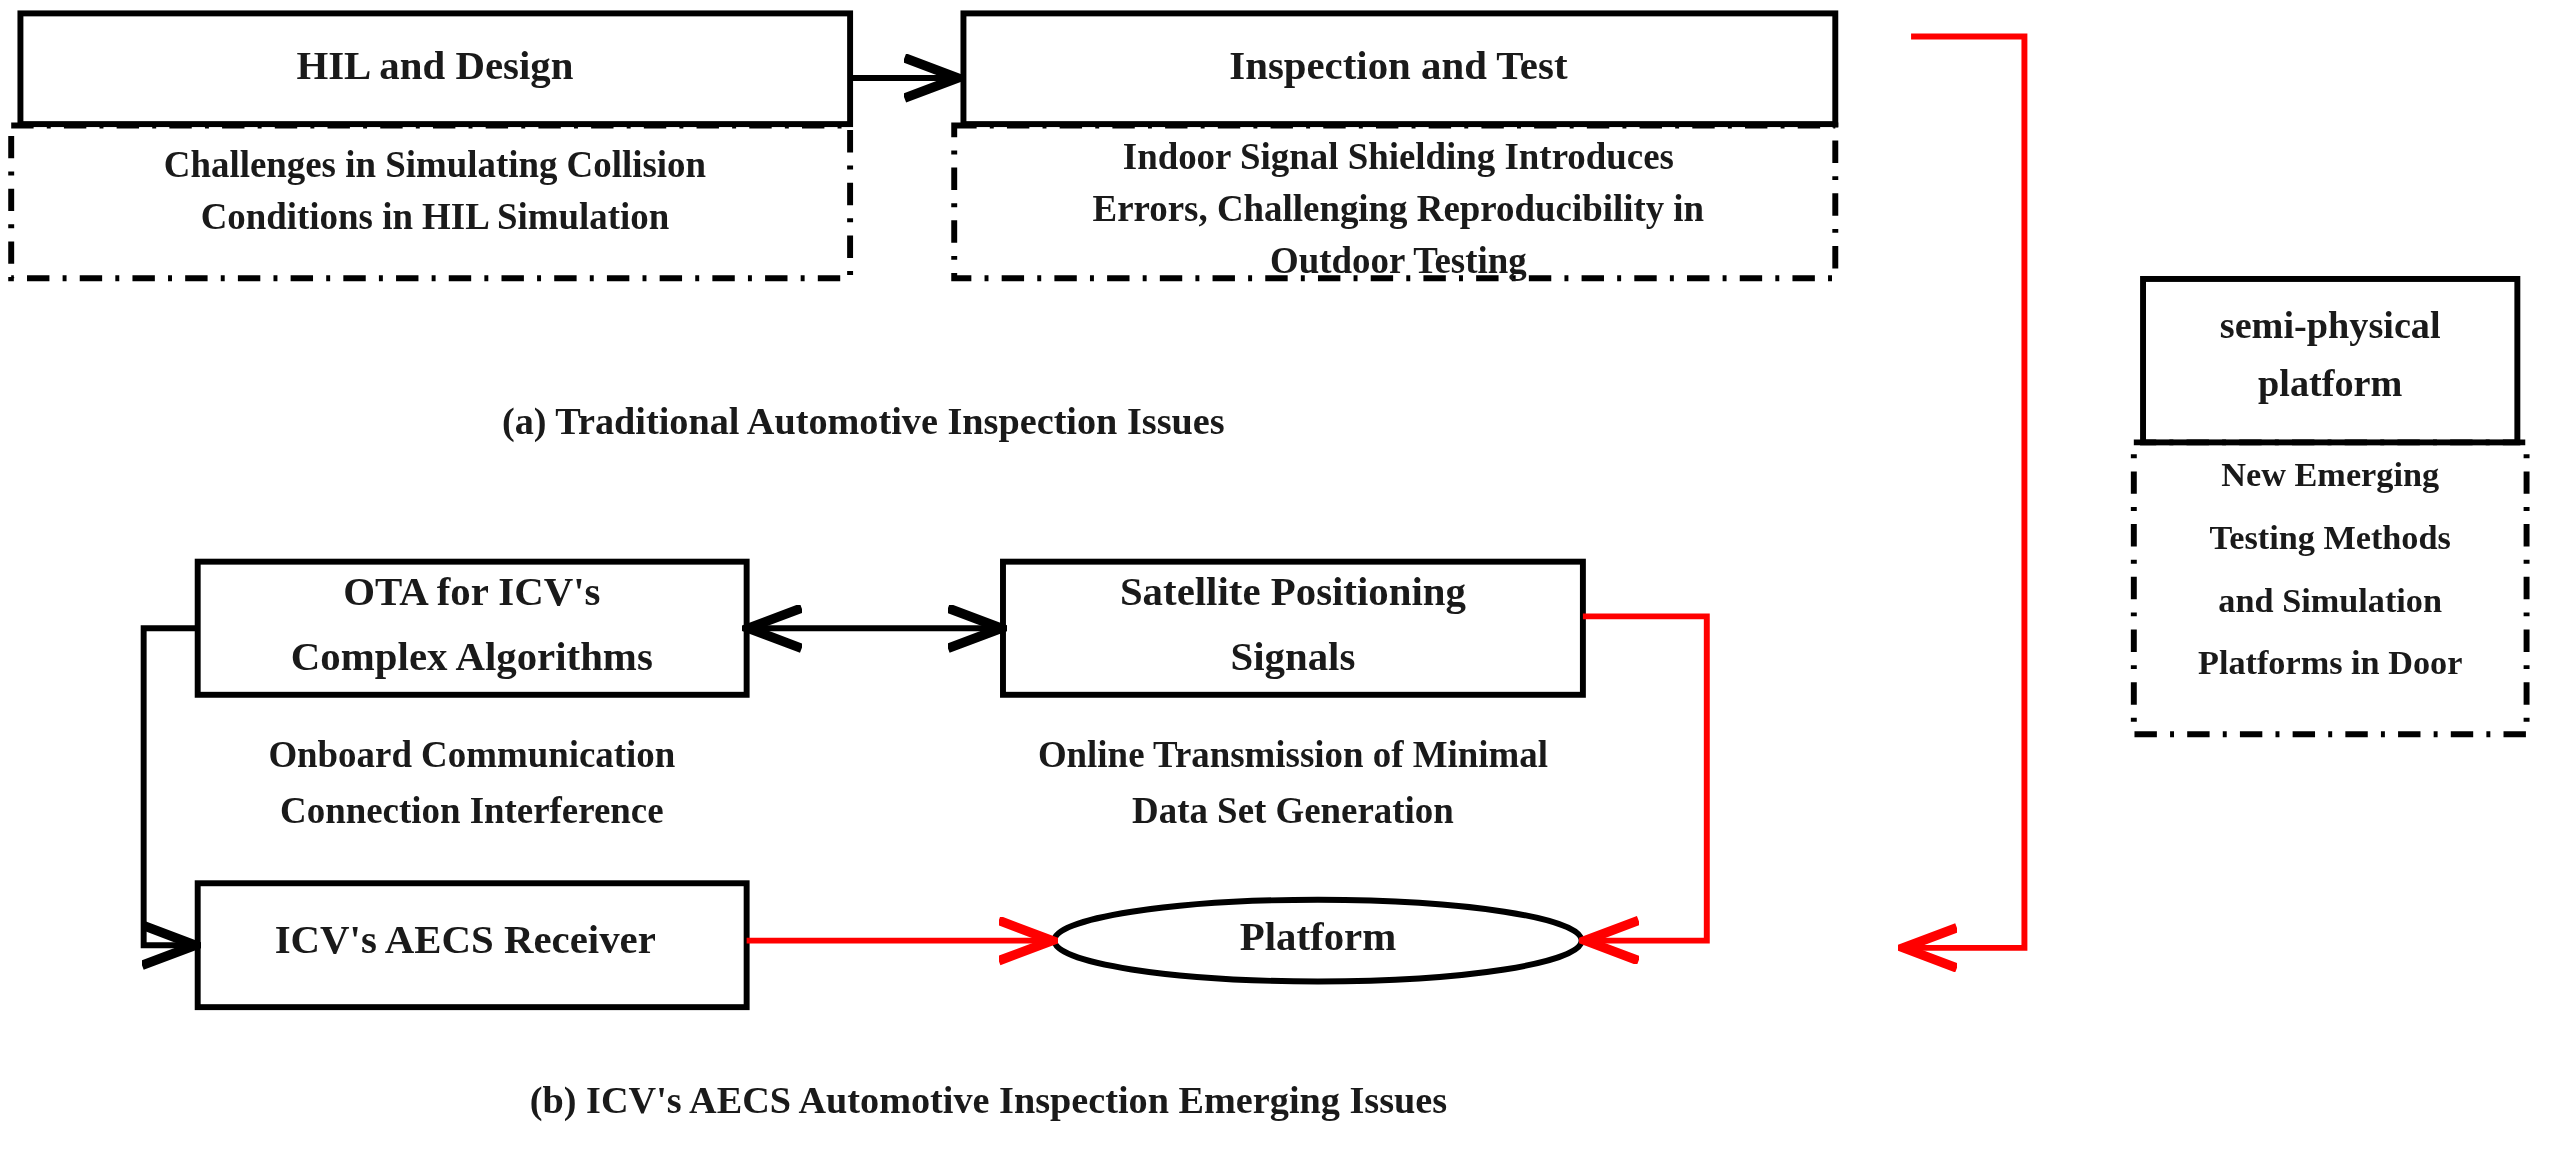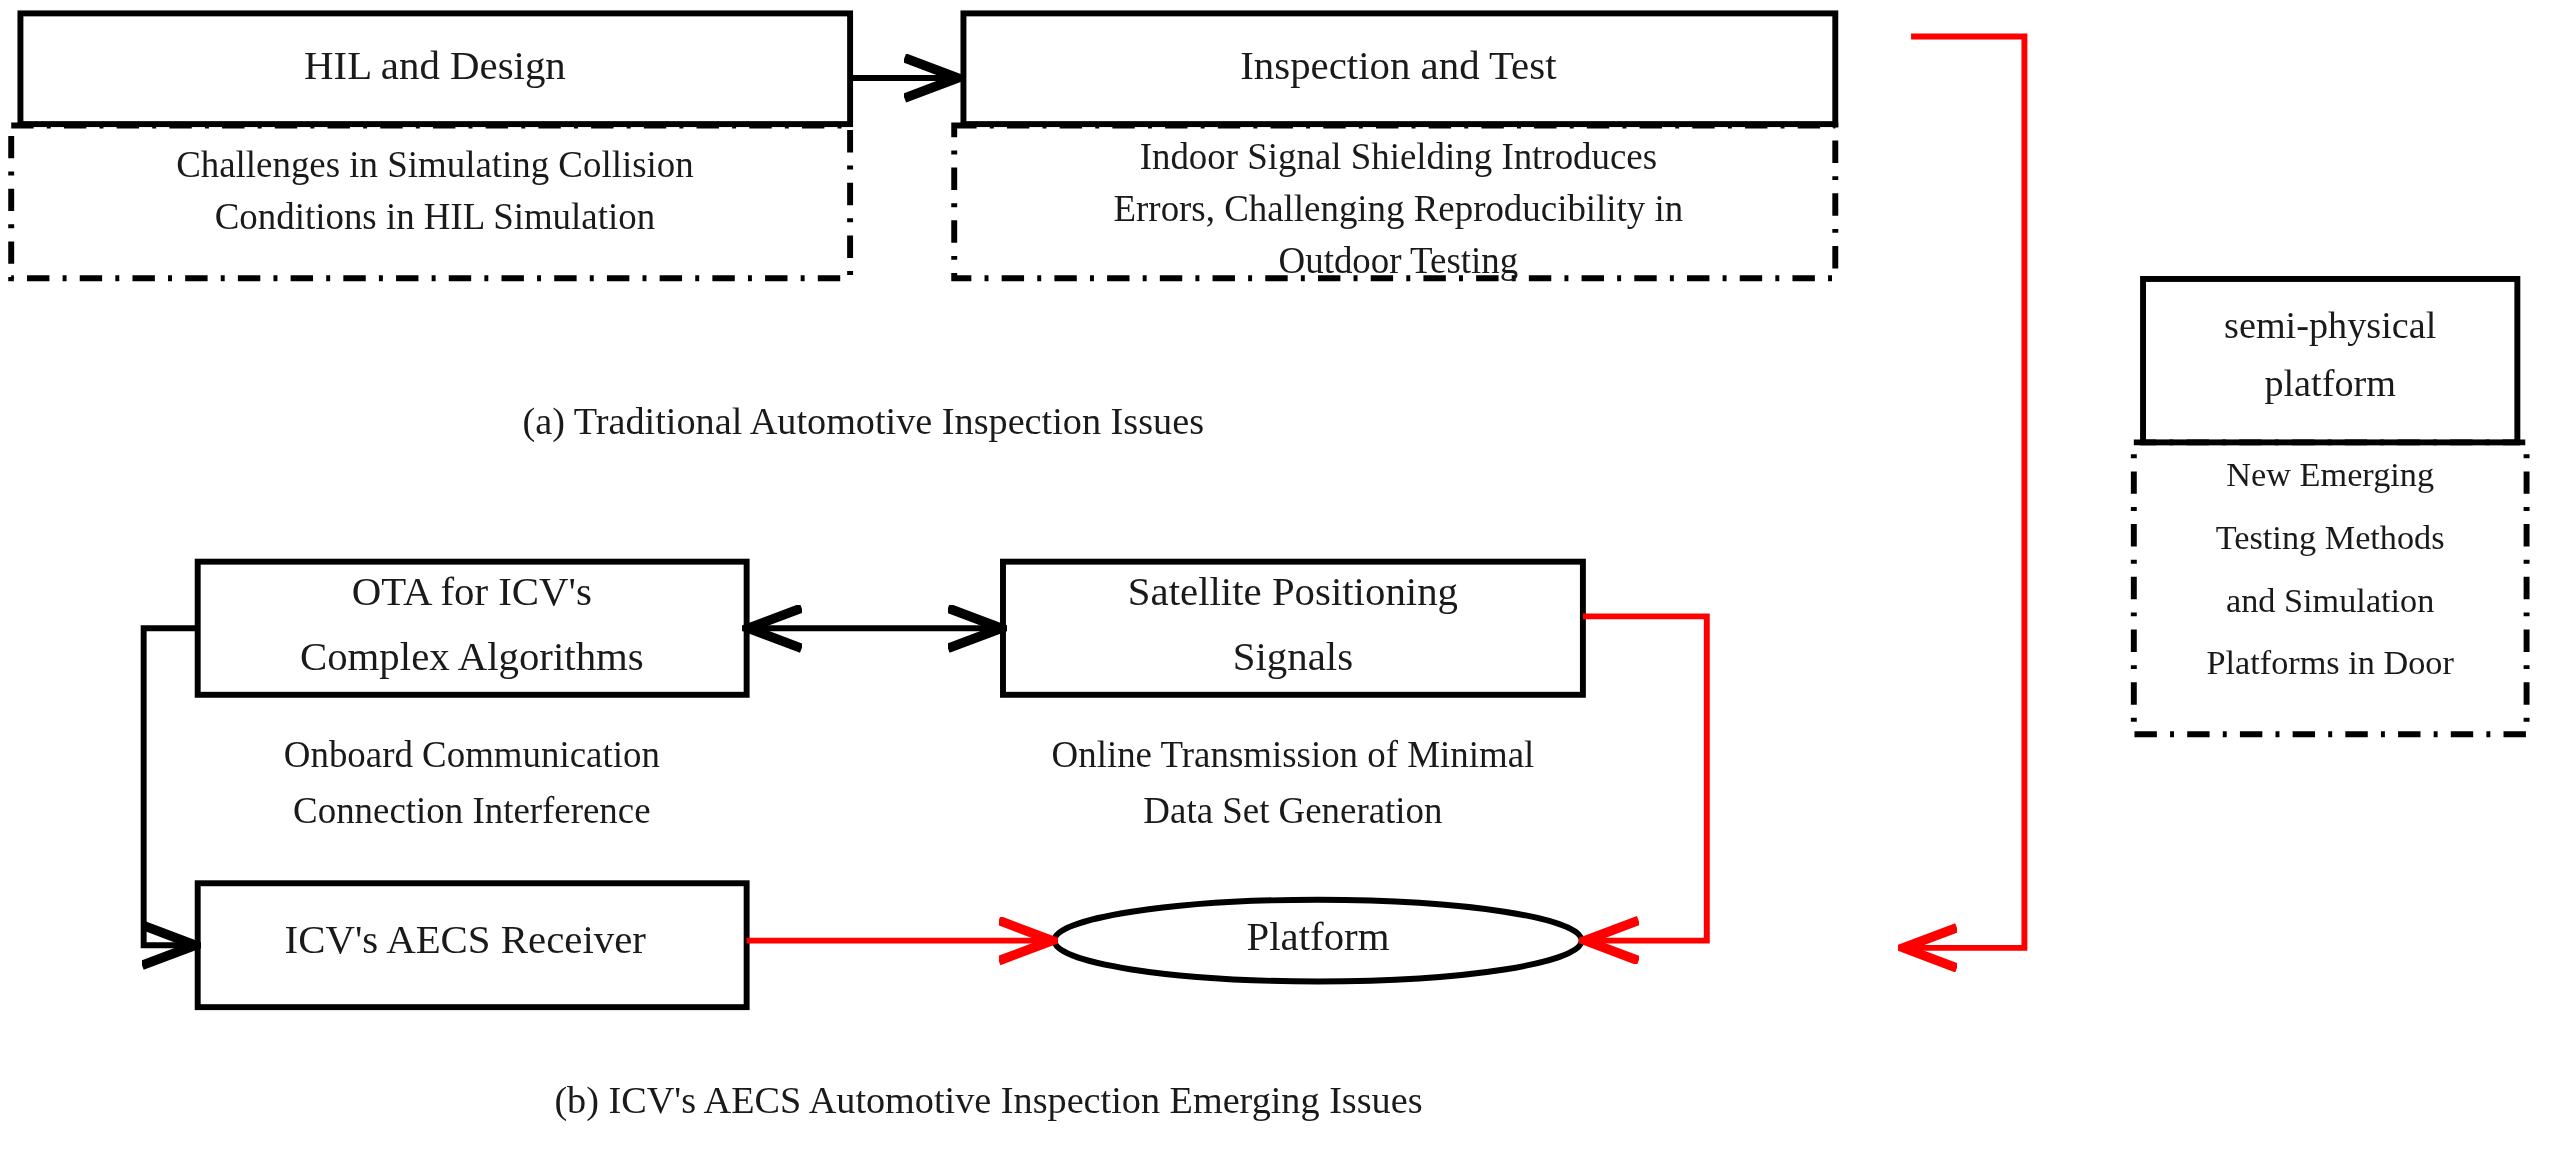--- a/index.html
+++ b/index.html
@@ -10,20 +10,21 @@
   body {
     width: 2576px;
     height: 1153px;
     font-family: "Liberation Serif", "DejaVu Serif", serif;
     overflow: hidden;
   }
   #diagram-root {
     position: relative;
     width: 2576px;
     height: 1082px;
+    font-weight: bold;
   }
   svg.diagram-svg {
     position: absolute;
     top: 0;
     left: 0;
     width: 2576px;
     height: 1153px;
   }
   .solid-box {
     fill: #ffffff;

